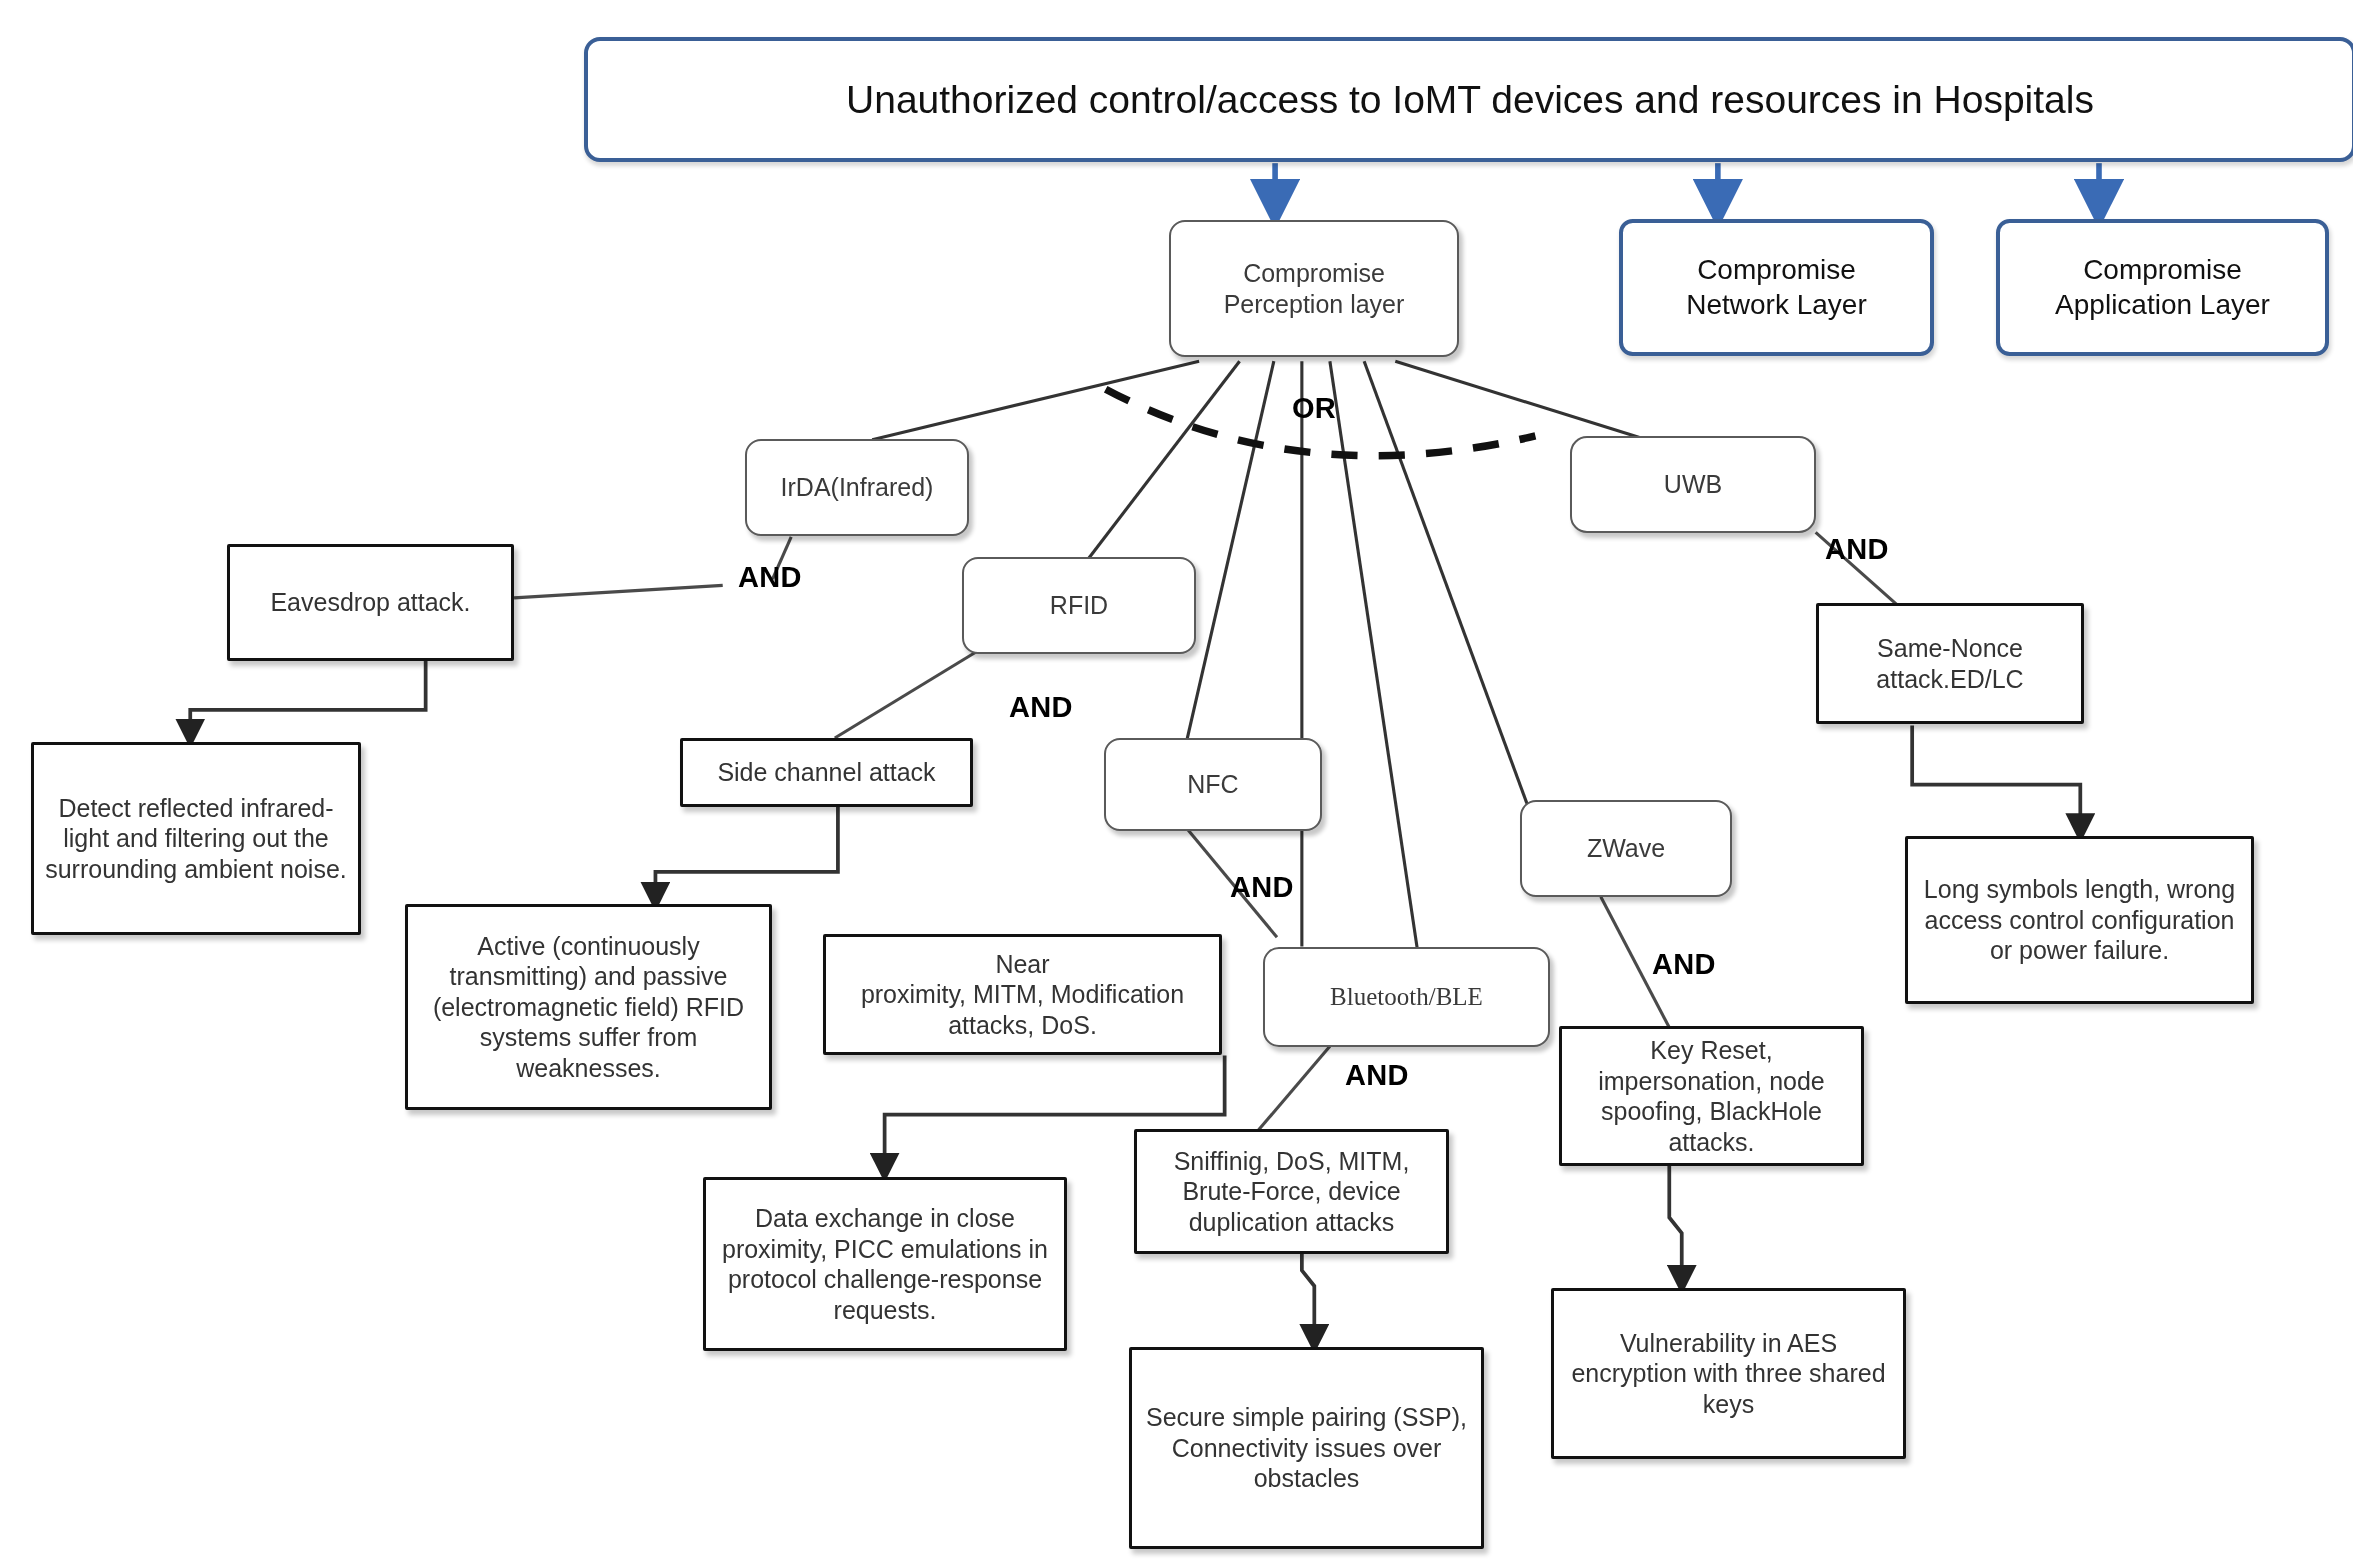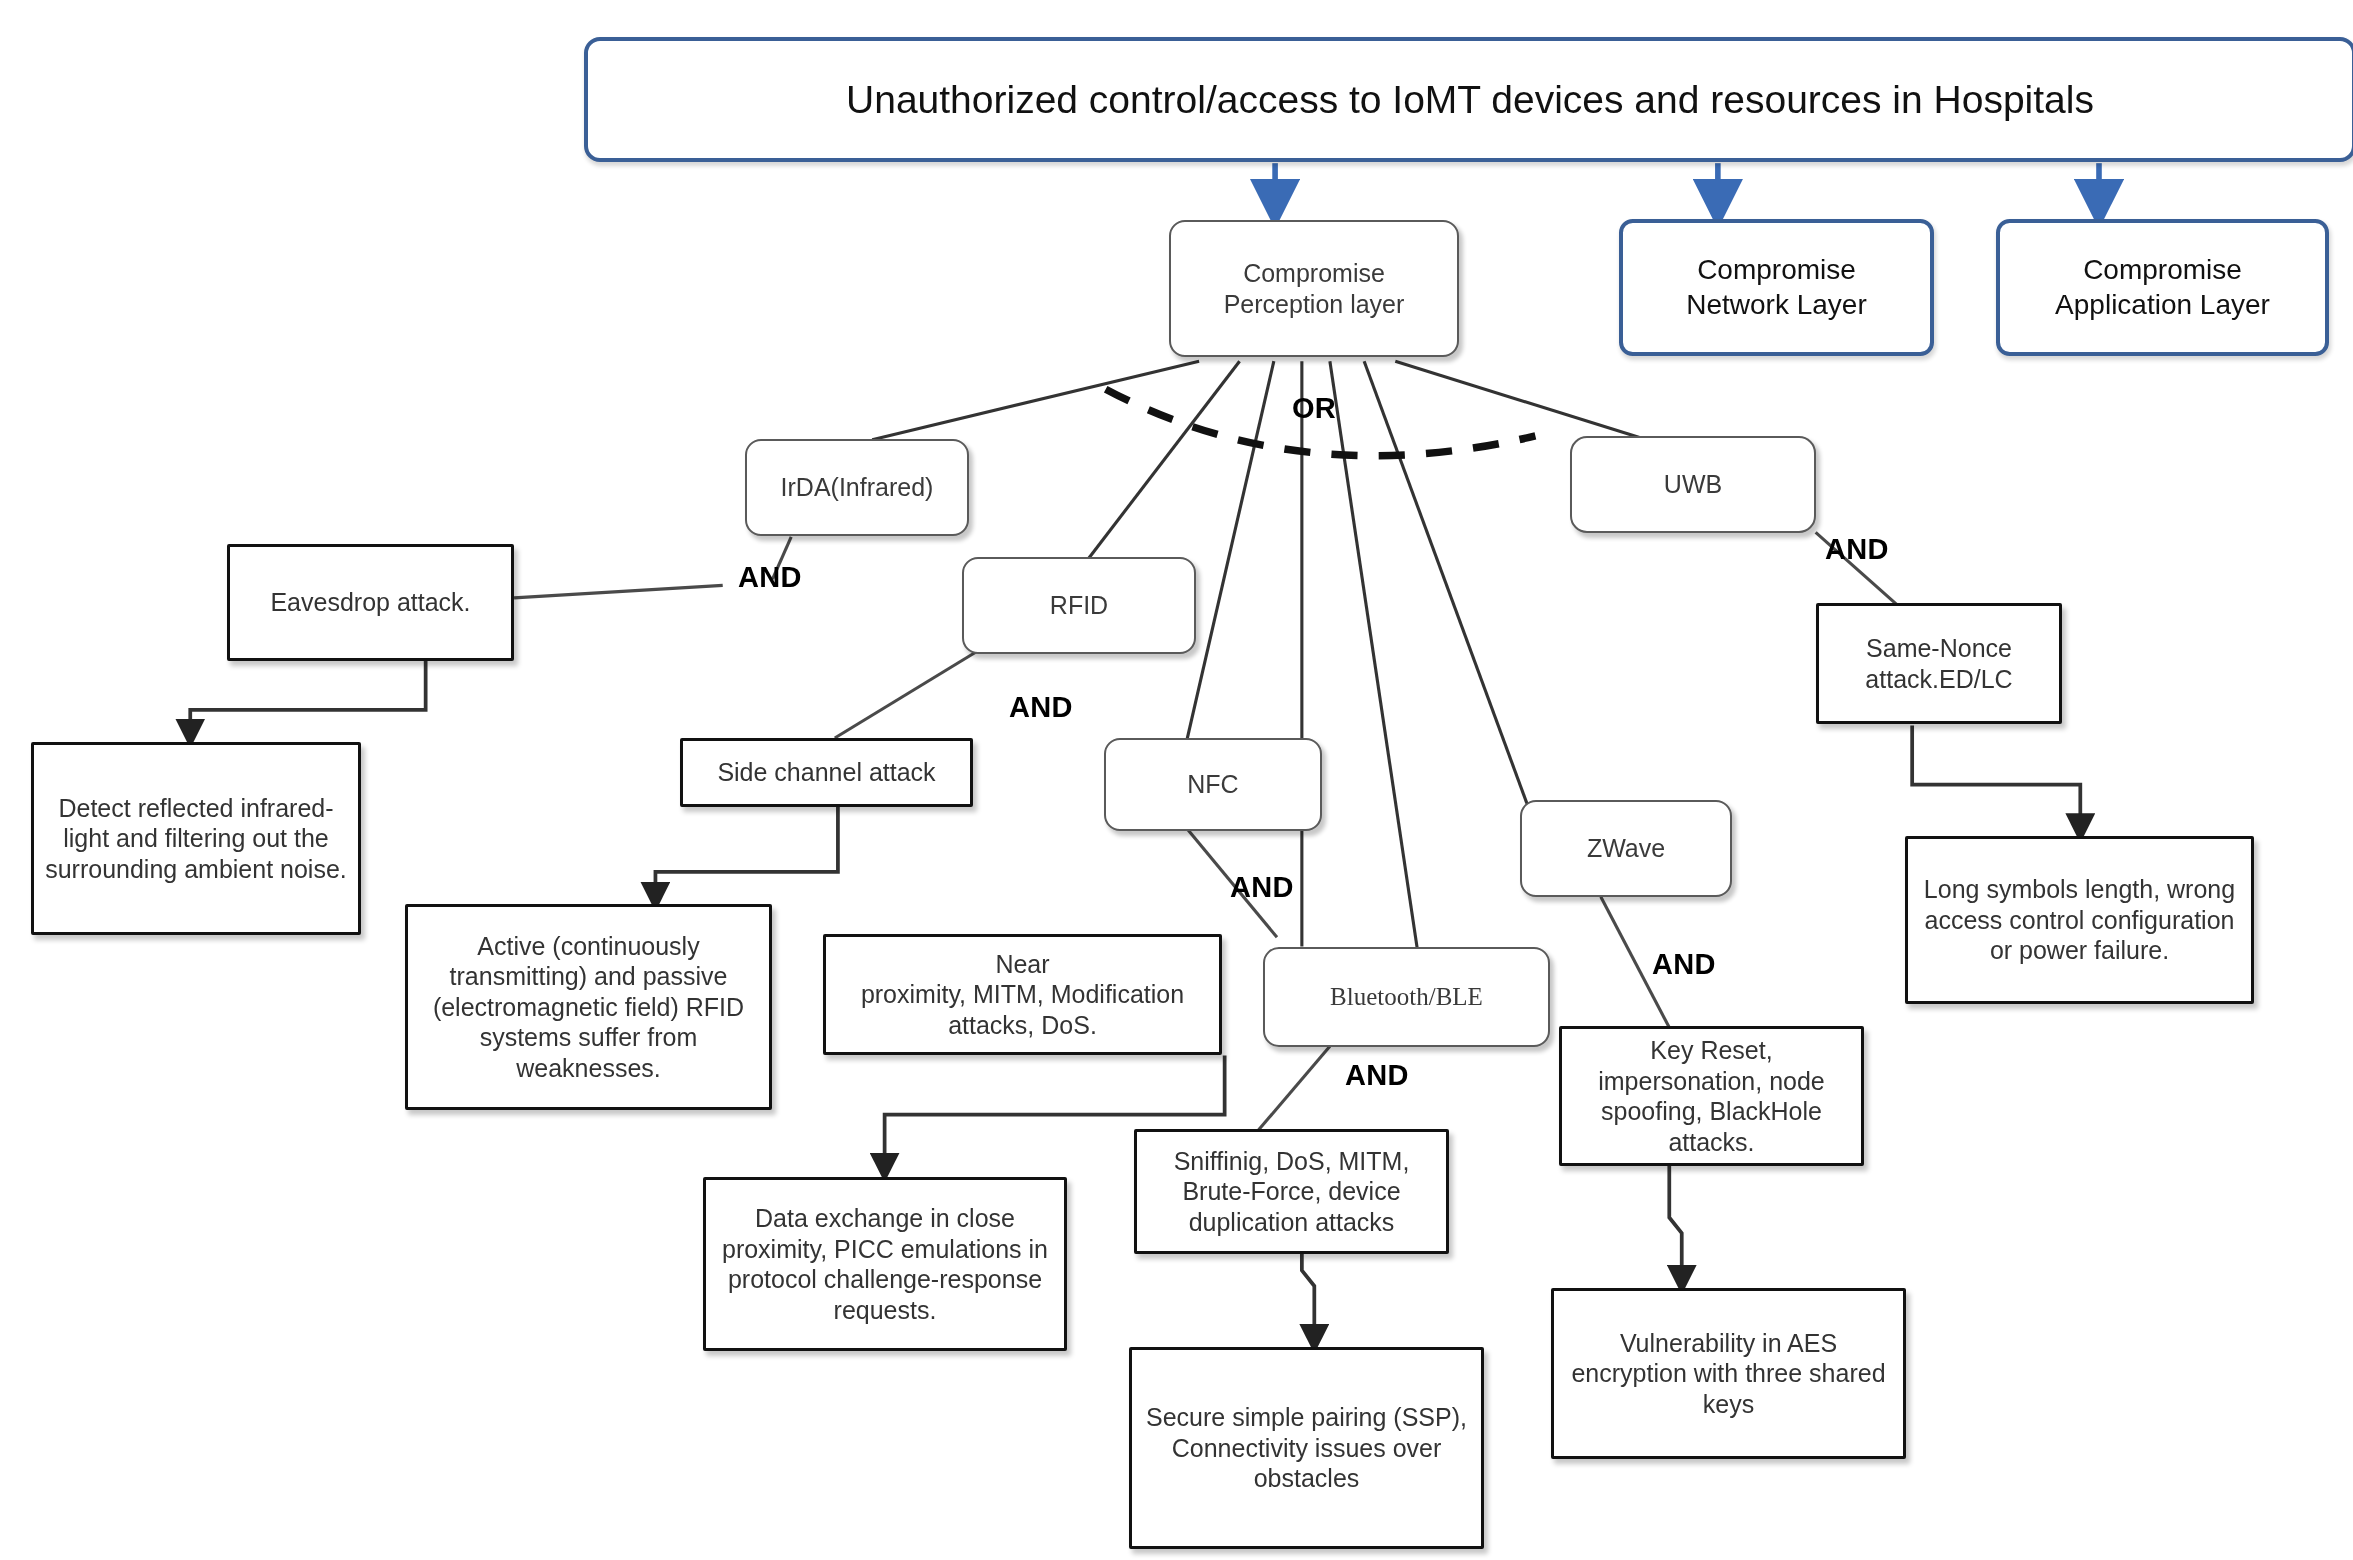--- a/index.html
+++ b/index.html
@@ -168,21 +168,21 @@
   </div>
 
   <div class="node rect" style="left:1559px;top:1026px;width:305px;height:140px;padding:2.5px 6.2px;">
     <span>Key Reset, impersonation, node spoofing, BlackHole attacks.</span>
   </div>
 
   <div class="node rect" style="left:1551px;top:1288px;width:355px;height:171px;padding:3.7px 7.5px;">
     <span>Vulnerability in AES encryption with three shared keys</span>
   </div>
 
-  <div class="node rect" style="left:1816px;top:603px;width:246px;height:121px;padding:2.5px 6.2px;">
+  <div class="node rect" style="left:1816px;top:603px;width:268px;height:121px;padding:2.5px 6.2px;">
     <span>Same-Nonce<br>attack.ED/LC</span>
   </div>
 
   <div class="node rect" style="left:1905px;top:836px;width:349px;height:168px;padding:3.7px 7.5px;">
     <span>Long symbols length, wrong access control configuration or power failure.</span>
   </div>
 
   <div class="gate" style="left:1292px;top:392px;">OR</div>
   <div class="gate" style="left:738px;top:561px;">AND</div>
   <div class="gate" style="left:1009px;top:691px;">AND</div>

